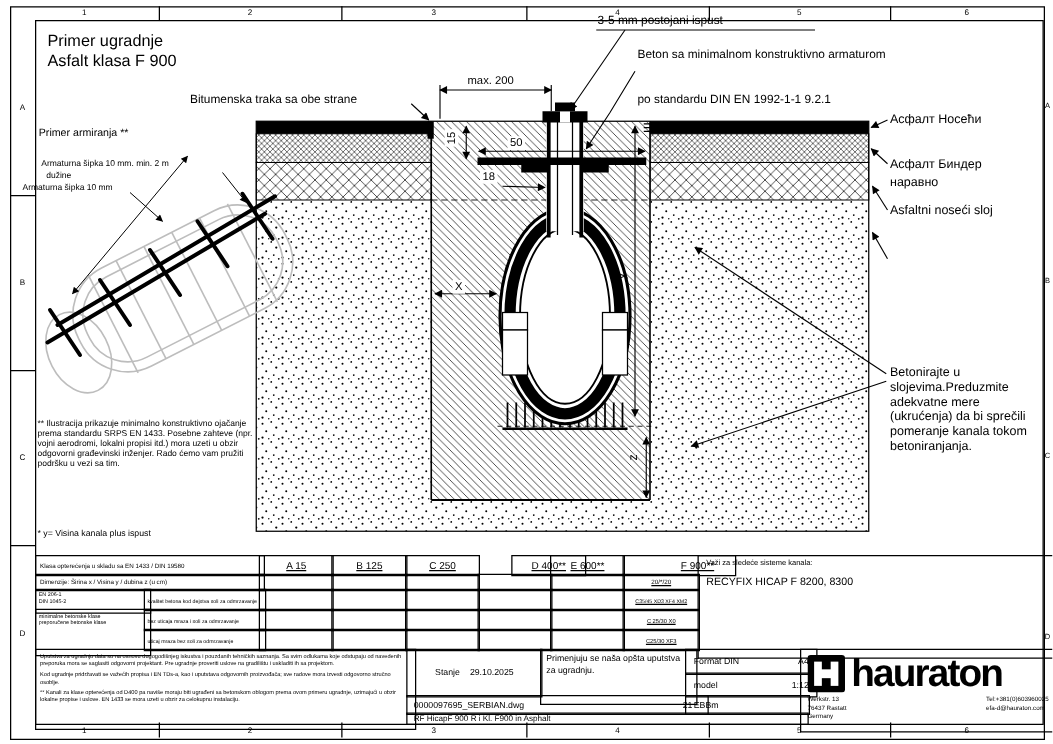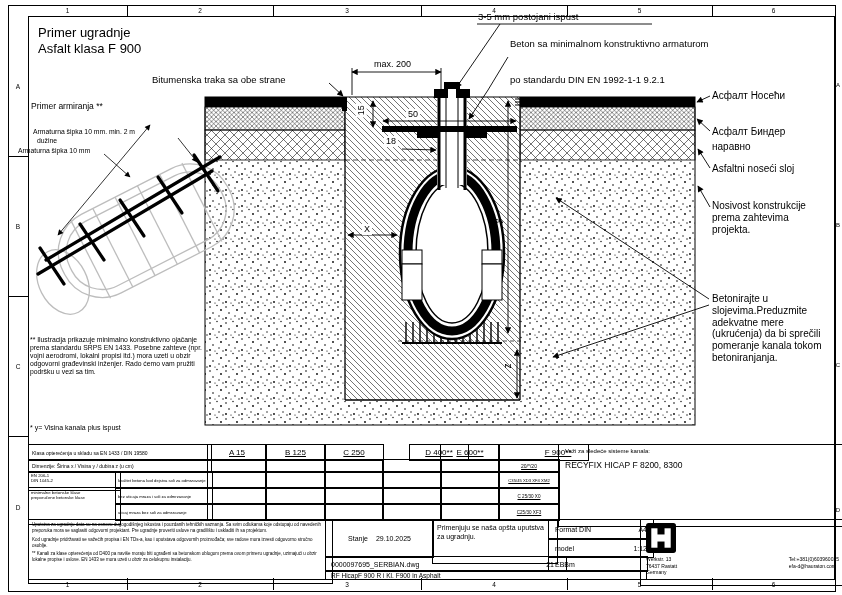--- a/index.html
+++ b/index.html
@@ -254,21 +254,20 @@
   <div class="t" style="left:37px;top:137px;font-size:6.8px;">dužine</div>
   <div class="t" style="left:18px;top:147px;font-size:6.8px;">Armaturna šipka 10 mm</div>
 
   <div class="t wrap" style="left:30px;top:336px;width:178px;font-size:6.8px;">** Ilustracija prikazuje minimalno konstruktivno ojačanje prema standardu SRPS EN 1433. Posebne zahteve (npr. vojni aerodromi, lokalni propisi itd.) mora uzeti u obzir odgovorni građevinski inženjer. Rado ćemo vam pružiti podršku u vezi sa tim.</div>
   <div class="t" style="left:30px;top:424px;font-size:7px;">* y= Visina kanala plus ispust</div>
 
   <div class="t" style="left:712px;top:90px;font-size:10px;">Асфалт Носећи</div>
   <div class="t" style="left:712px;top:126px;font-size:10px;">Асфалт Биндер</div>
   <div class="t" style="left:712px;top:141px;font-size:10px;text-align:center;">наравно</div>
   <div class="t" style="left:712px;top:163px;font-size:10px;">Asfaltni noseći sloj</div>
-  <div class="t wrap" style="left:712px;top:200px;width:100px;font-size:10px;">Nosivost konstrukcije prema zahtevima projekta.</div>
   <div class="t wrap" style="left:712px;top:293px;width:112px;font-size:10px;">Betonirajte u slojevima.Preduzmite adekvatne mere (ukrućenja) da bi sprečili pomeranje kanala tokom betoniranjanja.</div>
 
   <div class="t bgw" style="left:362px;top:224px;font-size:9px;">X</div>
   <div class="t rot" style="left:495px;top:215px;font-size:10px;">y</div>
   <div class="t rot" style="left:505px;top:360px;font-size:10px;">z</div>
   <div class="t rot bgw" style="left:354px;top:105px;font-size:9px;">15</div>
   <div class="t bgw" style="left:406px;top:109px;font-size:9px;">50</div>
   <div class="t bgw" style="left:384px;top:136px;font-size:9px;">18</div>
 
   <div class="cell" style="left:28px;top:444px;width:179px;height:15px;display:flex;align-items:center;padding-left:3px;font-size:5px;">Klasa opterećenja u skladu sa EN 1433 / DIN 19580</div>
@@ -370,20 +369,21 @@
   <div class="cell" style="left:640px;top:519px;width:193px;height:59px;padding:3px 5px;">
     <div style="display:flex;align-items:center;gap:5px;">
       <span style="display:inline-block;width:30px;height:30px;">
         <svg width="30" height="30" viewBox="0 0 34 34">
           <rect width="34" height="34" rx="3" fill="#000"></rect>
           <rect x="6" y="6" width="7" height="22" fill="#fff"></rect>
           <rect x="21" y="6" width="7" height="22" fill="#fff"></rect>
           <rect x="11" y="13" width="12" height="8" fill="#fff"></rect>
         </svg>
       </span>
+      <span class="logo-word">hauraton</span>
     </div>
     <div style="display:flex;justify-content:space-between;margin-top:3px;font-size:5px;line-height:1.3;">
       <div>
         <div>Werkstr. 13</div>
         <div>76437 Rastatt</div>
         <div>Germany</div>
       </div>
       <div style="text-align:left;">
         <div>Tel:+381(0)603960025</div>
         <div>efa-d@hauraton.com</div>

